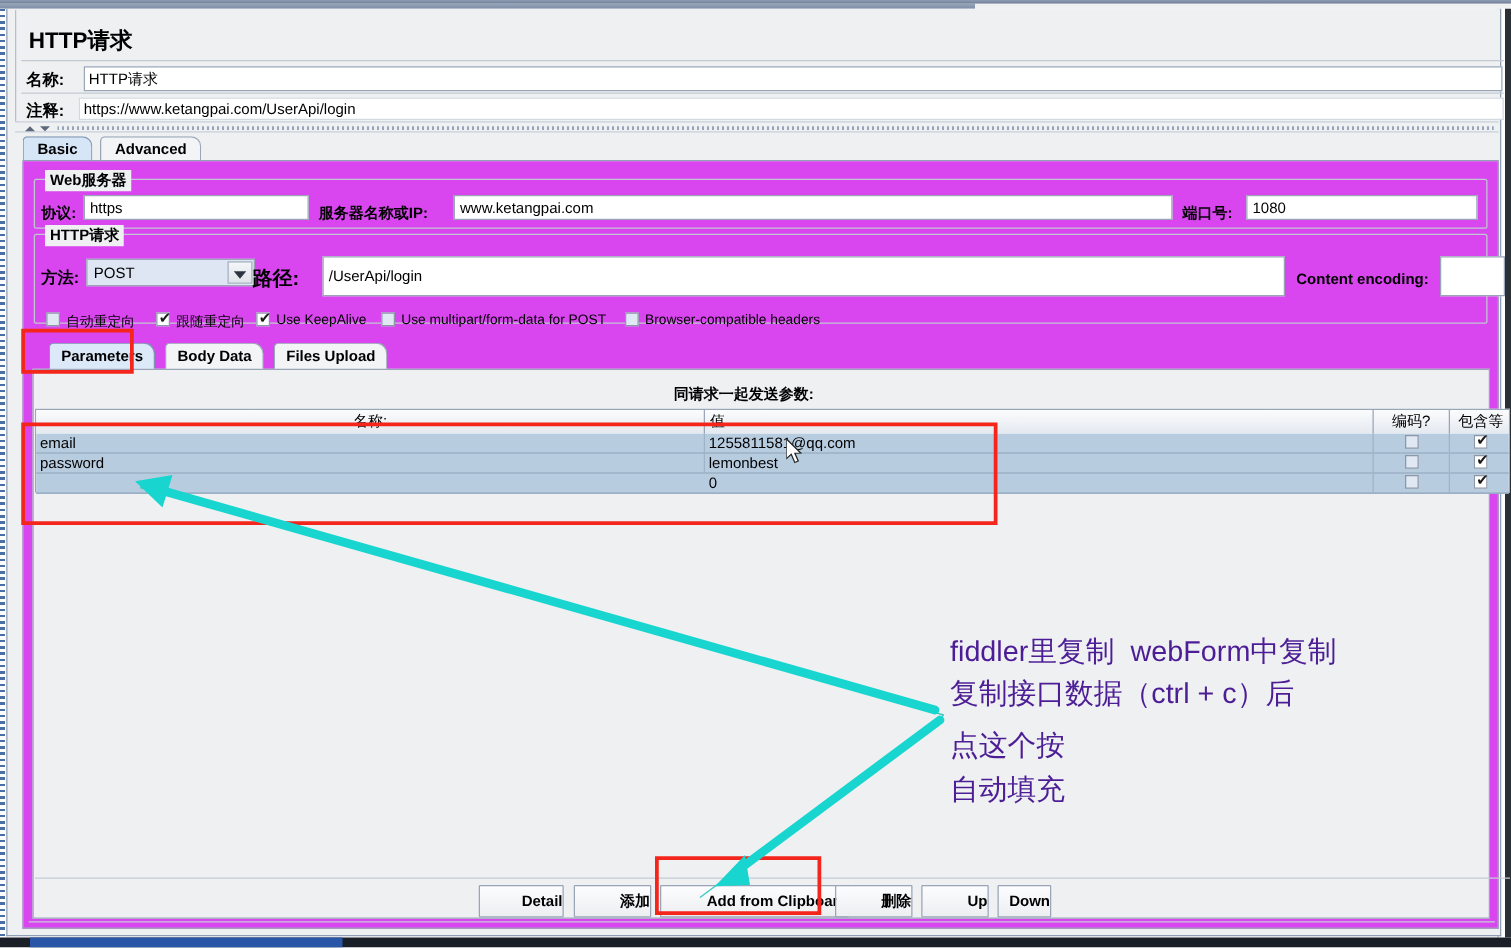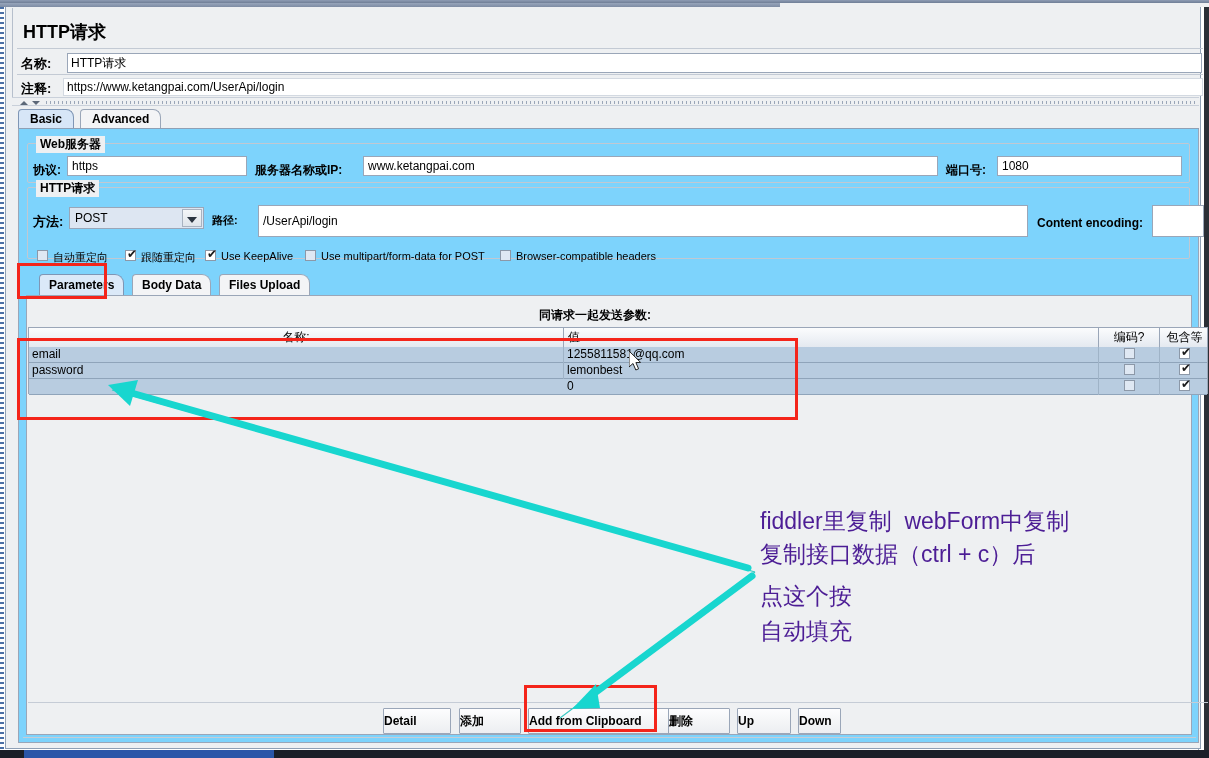--- a/index.html
+++ b/index.html
@@ -64,21 +64,21 @@
   
   .tabrow { position:absolute; left:12px; top:102px; width:1181px; height:20px; }
   .tab { position:absolute; top:0; height:20px; line-height:19px; padding:0 11px;
          font-size:12px; font-weight:bold; border:1px solid #9aa6b8; border-bottom:none;
          border-radius:4px 8px 0 0; background:#f3f4f6; }
   .tab.sel { background:#d7e6f7; border-color:#7f96b5; }
   .tab-underline { position:absolute; left:12px; top:121px; width:1181px; height:1px; background:#8fa0b5; }
 
   
   .body { position:absolute; left:12px; top:122px; width:1181px; height:614px;
-          background:#7dd3fc; border:1px solid #9aa6b8; border-top:none; }
+          background:#d946ef; border:1px solid #9aa6b8; border-top:none; }
 
   
   .grp { position:absolute; border:1px solid #c1c8d2; border-radius:2px; }
   .grp > .grp-title { position:absolute; top:-8px; left:8px; background:#eef0f2;
                       padding:0 4px; font-weight:bold; font-size:12px; }
 
   .fld { position:absolute; background:#fff; border:1px solid #9aa6b8; font-size:12px;
          padding:1px 4px; line-height:17px; height:20px; overflow:hidden; white-space:nowrap; }
   .flbl { position:absolute; font-weight:bold; font-size:12px; }
 
@@ -108,21 +108,21 @@
            background:linear-gradient(#fbfcfd,#e4e9f0); }
   .th { position:absolute; top:0; height:19px; line-height:18px; text-align:center;
         font-size:12px; border-right:1px solid #9aa6b8; overflow:hidden; }
   .trow { position:absolute; left:0; height:16px; width:100%; background:#b8cce0;
           border-bottom:1px solid #8fa4ba; }
   .tc { position:absolute; top:0; height:16px; line-height:15px; font-size:12px;
         padding-left:3px; border-right:1px solid #9fb3c7; overflow:hidden; white-space:nowrap; }
   .tc.ctr { padding:0; text-align:center; }
 
   
-  .btn { position:absolute; height:26px; line-height:24px; text-align:left;
+  .btn { position:absolute; height:26px; line-height:24px; text-align:right;
          background:linear-gradient(#fdfdfe,#eceef1); border:1px solid #9aa6b8;
          font-size:12px; font-weight:bold; border-radius:1px; }
 
   
   .redbox { position:absolute; border:3px solid #f4251b; }
   .redtext { position:absolute; color:#4c1d95; font-size:23px; line-height:33px;
              font-family:"Liberation Sans","DejaVu Sans",sans-serif; white-space:pre; }
 
   svg.overlay { position:absolute; left:0; top:0; width:1209px; height:758px;
                 pointer-events:none; }
@@ -183,21 +183,21 @@
 
       <div class="grp" style="left:8px; top:58px; width:1163px; height:72px;">
         <span class="grp-title">HTTP请求</span>
       </div>
       <div class="flbl" style="left:14px; top:84px; font-size:13px;">方法:</div>
       <div class="combo" style="left:50px; top:78px; width:135px;">
         <span class="cv">POST</span>
         <span class="cbtn"></span>
         <span class="carrow"></span>
       </div>
-      <div class="flbl" style="left:193px; top:84px; font-size:11px;">路径:</div>
+      <div class="flbl" style="left:183px; top:84px; font-size:16px;">路径:</div>
       <div class="fld" style="left:239px; top:76px; width:770px; height:32px; line-height:29px;">/UserApi/login</div>
       <div class="flbl" style="left:1018px; top:87px;">Content encoding:</div>
       <div class="fld" style="left:1133px; top:76px; width:52px; height:32px;"></div>
 
       <div>
         <span class="cbx bl" style="left:18px; top:121px;"></span>
         <span class="cbl" style="left:34px; top:121px;">自动重定向</span>
 
         <span class="cbx" style="left:106px; top:121px;">
             <span class="tick">✔</span>

